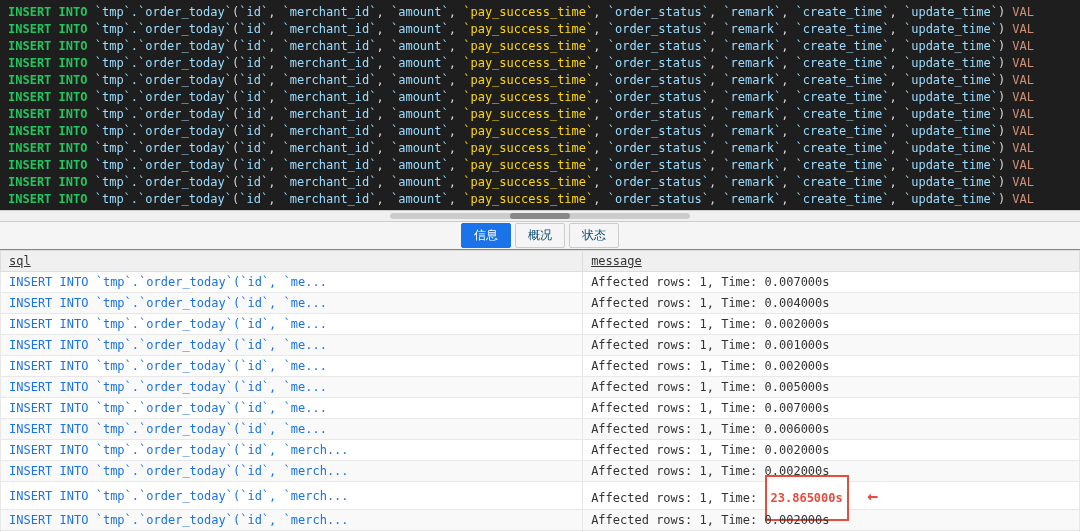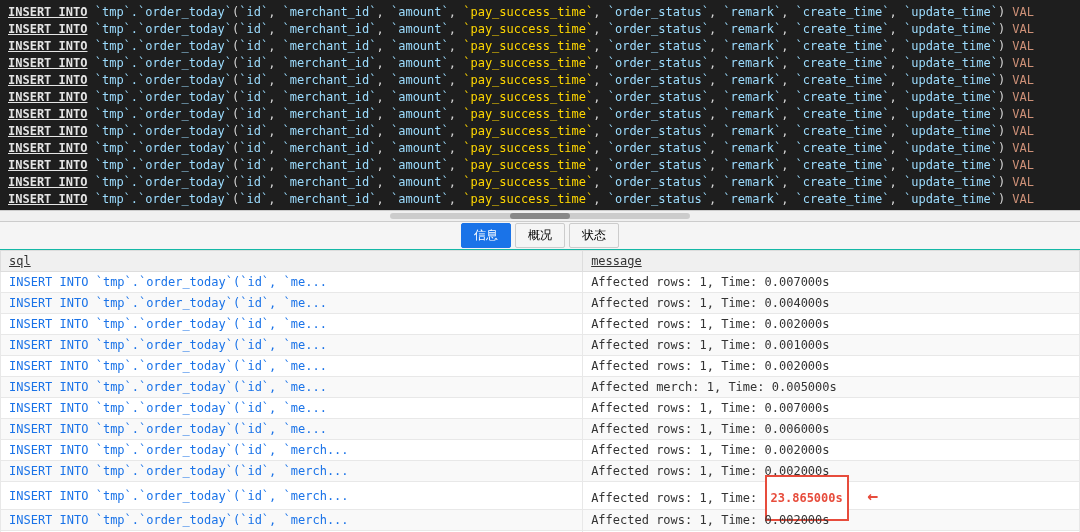--- a/index.html
+++ b/index.html
@@ -19,21 +19,21 @@
       padding: 4px 8px;
       height: 210px;
       overflow: hidden;
       font-size: 12px;
       line-height: 17px;
     }
     .sql-line {
       white-space: nowrap;
       overflow: hidden;
     }
-    .kw-insert { color: #e5e5e5; font-weight: bold; text-decoration: underline; }
+    .kw-insert { color: #22c55e; font-weight: bold; }
     .tbl { color: #9cdcfe; }
     .col { color: #9cdcfe; }
     .highlight-col { color: #ffd700; }
 
     
     .scrollbar-area {
       background: #f0f0f0;
       height: 12px;
       display: flex;
       align-items: center;
@@ -74,21 +74,21 @@
       cursor: pointer;
       border-radius: 2px;
     }
     .tab-btn.active {
       background: #1a73e8;
       color: #fff;
       border-color: #1a73e8;
     }
     .tab-btn:not(.active) {
       background: #f5f5f5;
-      color: #000000;
+      color: #0c4a6e;
     }
 
     
     .results-area {
       overflow-y: auto;
       height: 282px;
     }
     table {
       width: 100%;
       border-collapse: collapse;
@@ -191,21 +191,21 @@
         <tr>
           <td style="color: rgb(26, 115, 232);">INSERT INTO `tmp`.`order_today`(`id`, `me...</td>
           <td>Affected rows: 1, Time: 0.001000s</td>
         </tr>
         <tr>
           <td style="color: rgb(26, 115, 232);">INSERT INTO `tmp`.`order_today`(`id`, `me...</td>
           <td>Affected rows: 1, Time: 0.002000s</td>
         </tr>
         <tr>
           <td style="color: rgb(26, 115, 232);">INSERT INTO `tmp`.`order_today`(`id`, `me...</td>
-          <td>Affected merch: 1, Time: 0.005000s</td>
+          <td>Affected rows: 1, Time: 0.005000s</td>
         </tr>
         <tr>
           <td style="color: rgb(26, 115, 232);">INSERT INTO `tmp`.`order_today`(`id`, `me...</td>
           <td>Affected rows: 1, Time: 0.007000s</td>
         </tr>
         <tr>
           <td style="color: rgb(26, 115, 232);">INSERT INTO `tmp`.`order_today`(`id`, `me...</td>
           <td>Affected rows: 1, Time: 0.006000s</td>
         </tr>
         <tr>

